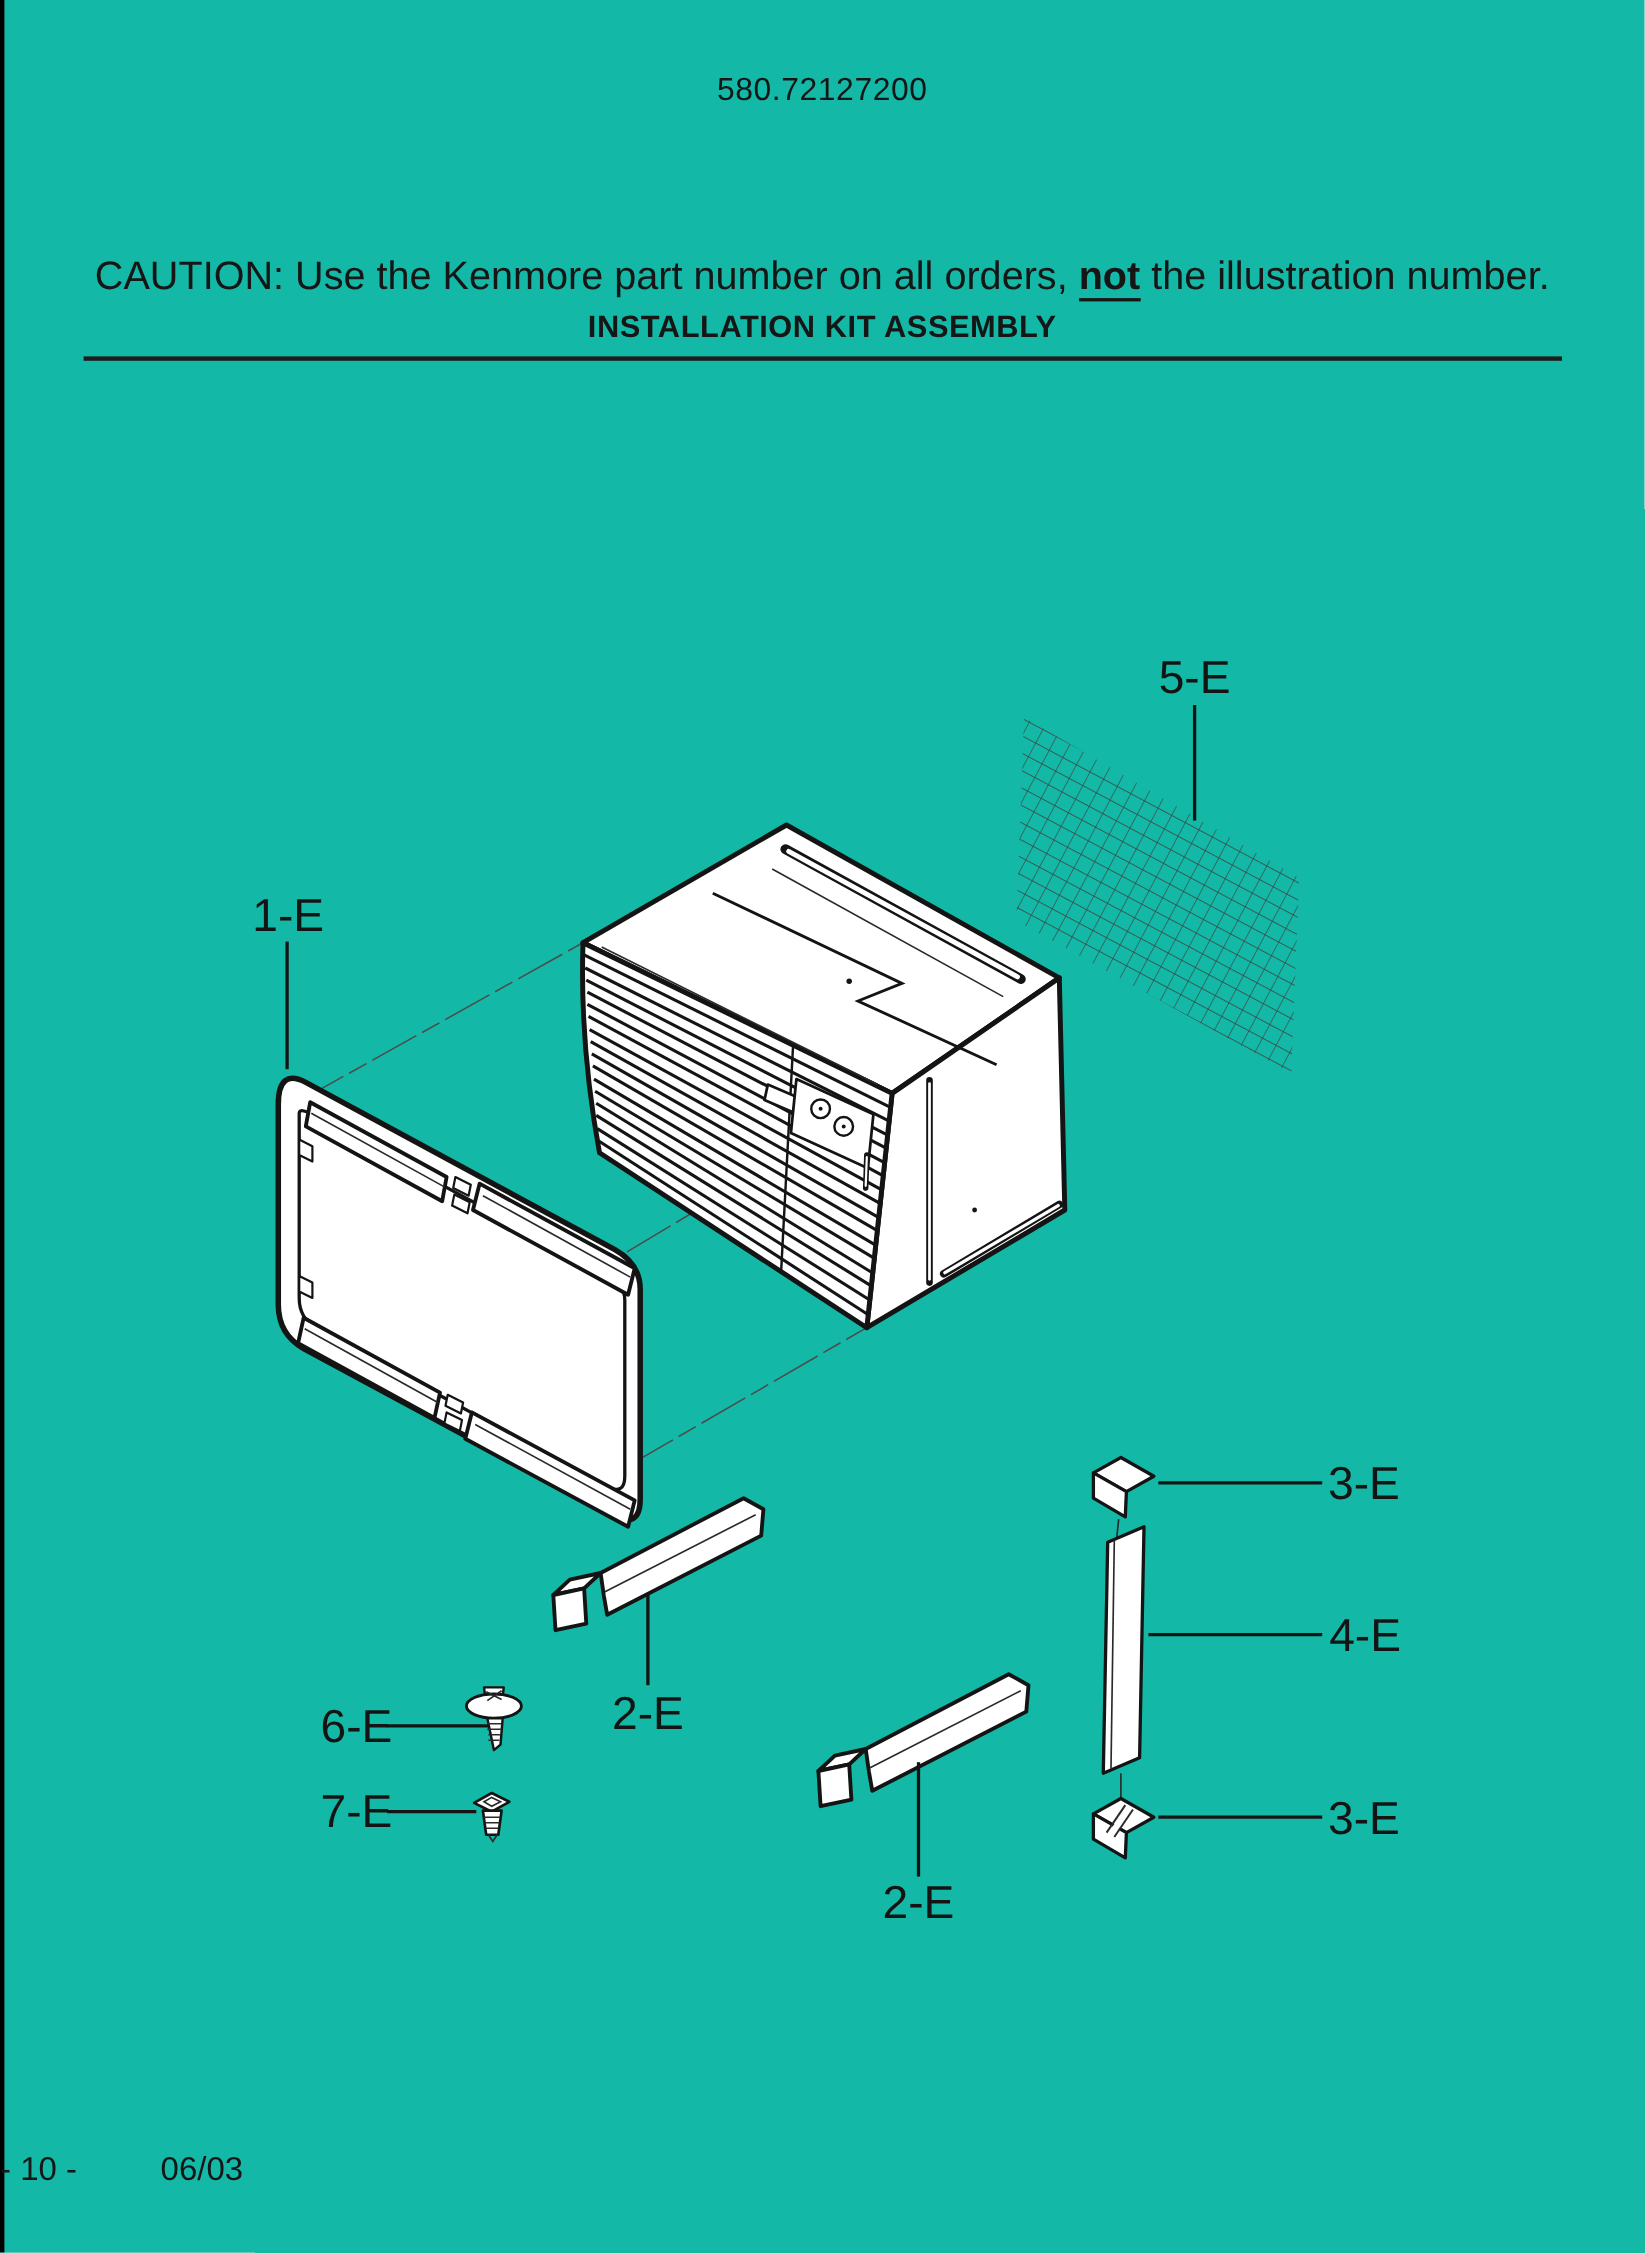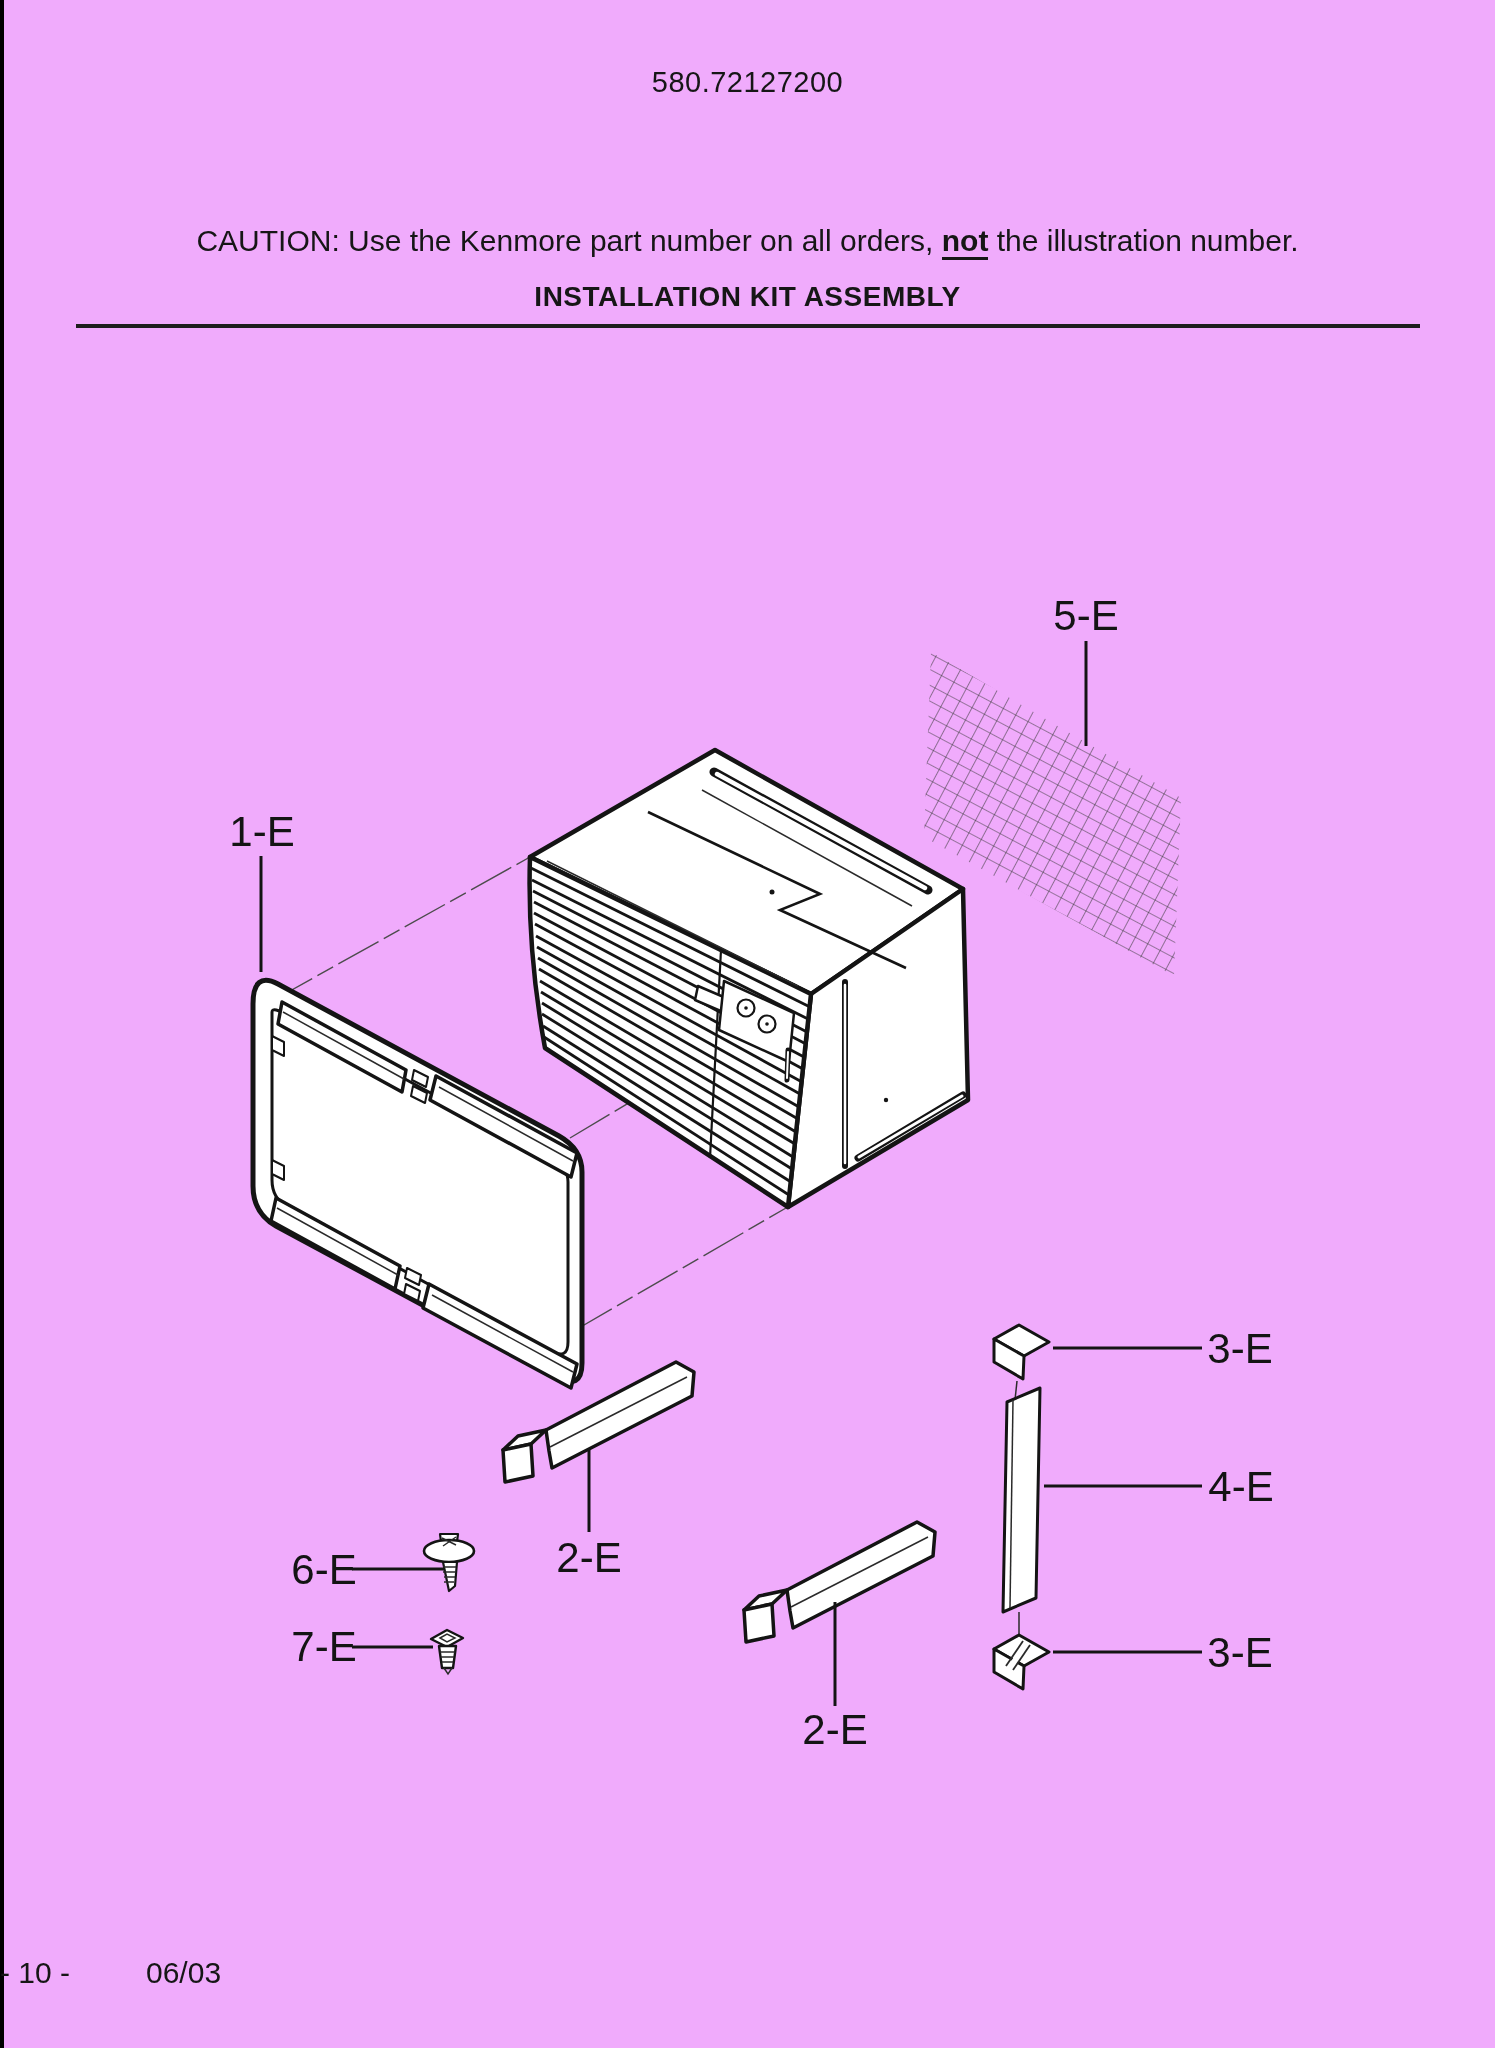--- a/index.html
+++ b/index.html
@@ -1,20 +1,20 @@
 <!DOCTYPE html>
 <html><head>
 <meta charset="utf-8">
 <style>
   html,body{margin:0;padding:0;background:#e8e8e8;}
-  #page{position:relative;width:1495px;height:2048px;background:#f0abfc;overflow:hidden;
+  #page{position:relative;width:1495px;height:2048px;background:#14b8a6;overflow:hidden;
         font-family:"Liberation Sans", sans-serif;color:#161616;}
   .scan-edge{position:absolute;left:0;top:0;width:4px;height:100%;background:#000;}
   .hdr{position:absolute;left:0;right:0;top:66px;text-align:center;font-size:29px;letter-spacing:.5px;}
-  .caution{position:absolute;left:0;right:0;top:194px;text-align:center;font-size:30px;}
+  .caution{position:absolute;left:0;right:0;top:194px;text-align:center;font-size:36px;}
   .caution .em{font-weight:700;border-bottom:3px solid #161616;padding-bottom:0px;}
   .sect-title{position:absolute;left:0;right:0;top:281px;text-align:center;font-size:28px;font-weight:700;letter-spacing:.5px;}
   .rule{position:absolute;left:76px;top:324px;width:1344px;height:4px;background:#1d1d1d;}
   .ftr-date{position:absolute;left:146px;top:1956px;font-size:30px;}
   .ftr-page{position:absolute;left:0;right:0;top:1956px;text-align:left;font-size:30px;}
   svg#diagram{position:absolute;left:0;top:0;}
   svg text{font-family:"Liberation Sans", sans-serif;font-size:42px;fill:#141414;}
   .ln{stroke:#141414;fill:none;}
   .part{stroke:#141414;fill:#ffffff;stroke-linejoin:round;stroke-linecap:round;}
   .thin{stroke:#2a2a2a;fill:none;stroke-width:1.5;}

